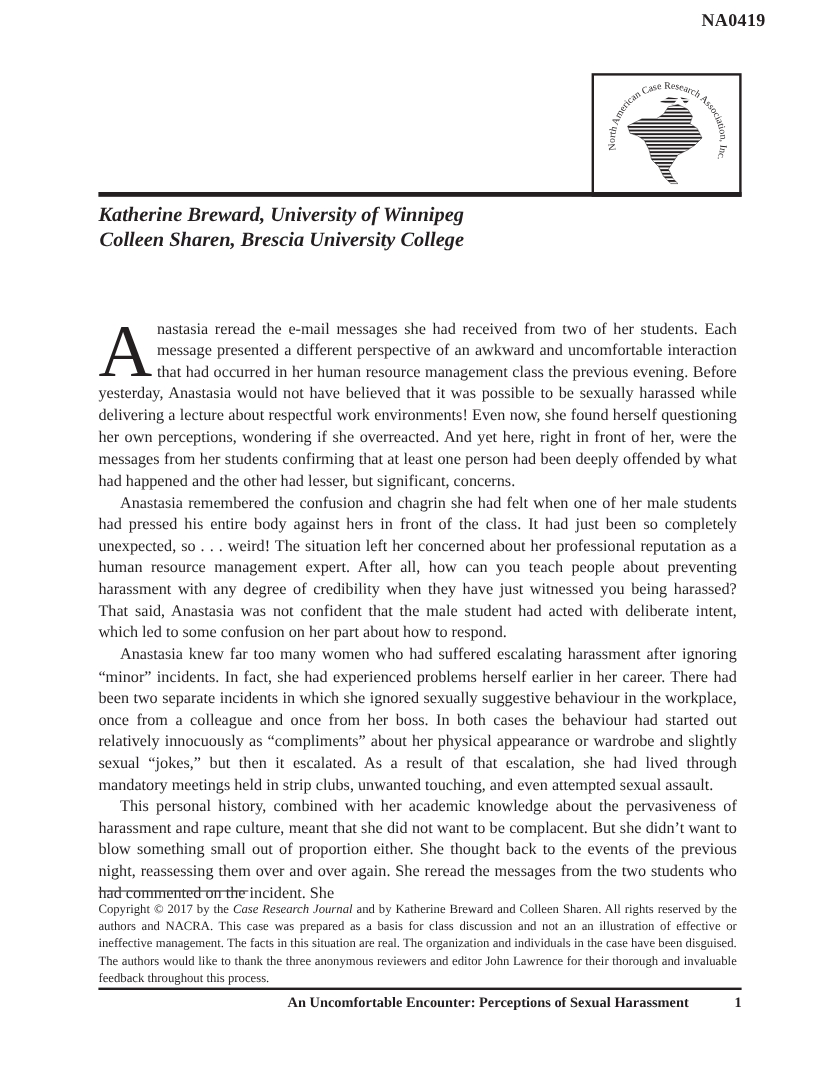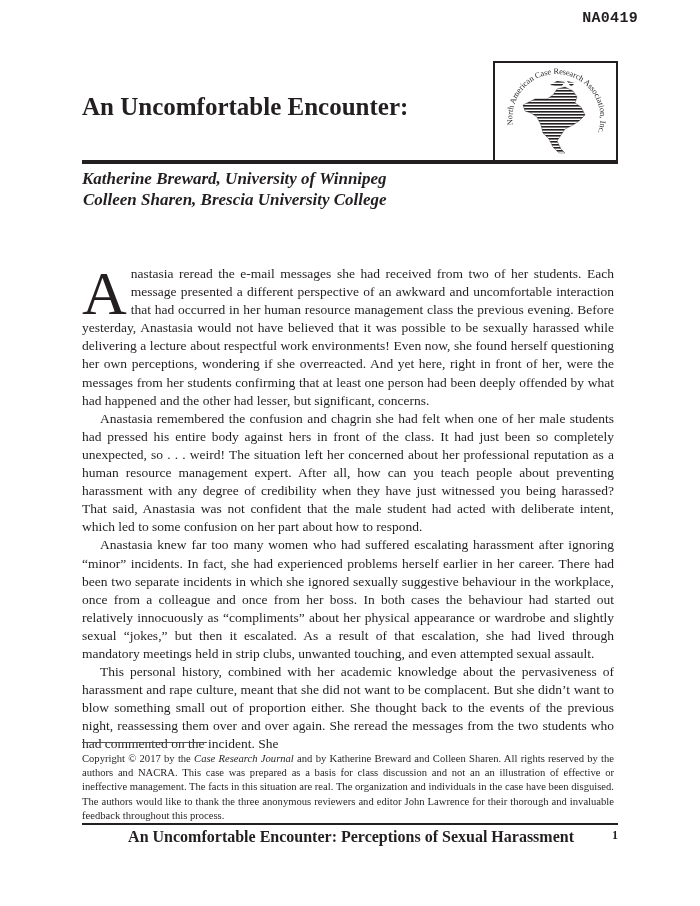--- a/index.html
+++ b/index.html
@@ -1,18 +1,18 @@
 <!DOCTYPE html>
 <html><head>
 <meta charset="utf-8">
 <style>
   html, body { margin: 0; padding: 0; background: #ffffff; }
   body { width: 700px; height: 906px; position: relative; overflow: hidden; color: #231f20; }
   .serif { font-family: "Liberation Serif", "DejaVu Serif", serif; }
-  .sans { font-family: Liberation Mono, monospace; }
+  .sans { font-family: Liberation Serif, serif; }
 
   .case-code { position: absolute; top: 10px; right: 62px; font-size: 15px; font-weight: bold; letter-spacing: 0.3px; }
 
   .title-block { position: absolute; left: 82px; top: 92px; width: 400px; }
   .title-line { font-size: 25px; font-weight: bold; line-height: 29px; margin: 0; white-space: nowrap; }
 
   .logo-box { position: absolute; left: 493px; top: 61px; width: 121px; height: 99px; border: 2px solid #231f20; background: #fff; }
   .logo-box svg { display:block; }
 
   .thick-rule { position: absolute; left: 82px; top: 160px; width: 536px; height: 4px; background: #231f20; }
@@ -23,30 +23,29 @@
   .body-text { position: absolute; left: 82px; top: 265px; width: 532px; font-size: 13.5px; line-height: 18.1px; text-align: justify; }
   .body-text p { margin: 0; text-indent: 18px; }
   .body-text p.first { text-indent: 0; }
   .dropcap { float: left; font-size: 62px; line-height: 50px; height: 50px; margin: 3px 4px 0 0; padding: 0; }
 
   .footnote-rule { position: absolute; left: 82px; top: 742px; width: 125px; height: 1px; background: #555; }
   .footnote { position: absolute; left: 82px; top: 752px; width: 532px; font-size: 10.6px; line-height: 14.2px; text-align: justify; font-family: Liberation Serif, serif; }
   .footnote i { font-style: italic; }
 
   .footer-rule { position: absolute; left: 82px; top: 823px; width: 536px; height: 2px; background: #231f20; }
-  .running-title { position: absolute; right: 126px; top: 828px; font-size: 16px; font-weight: bold; white-space: nowrap; }
+  .running-title { position: absolute; right: 126px; top: 828px; font-size: 12px; font-weight: bold; white-space: nowrap; }
   .page-number { position: absolute; right: 82px; top: 828px; font-size: 12px; font-weight: bold; }
 </style>
 </head>
 <body>
 
 <div class="case-code sans">NA0419</div>
 
 <div class="title-block serif">
-  <h1 class="title-line">An Uncomfortable Encounter:</h1>
 </div>
 
 <div class="logo-box">
   <svg width="121" height="99" viewBox="0 0 121 99">
     <defs>
       <path id="arc" d="M 18 62 A 44 44 0 1 1 100 76"></path>
       <pattern id="stripes" width="4" height="3" patternUnits="userSpaceOnUse">
         <rect width="4" height="1.6" fill="#231f20"></rect>
       </pattern>
     </defs>

